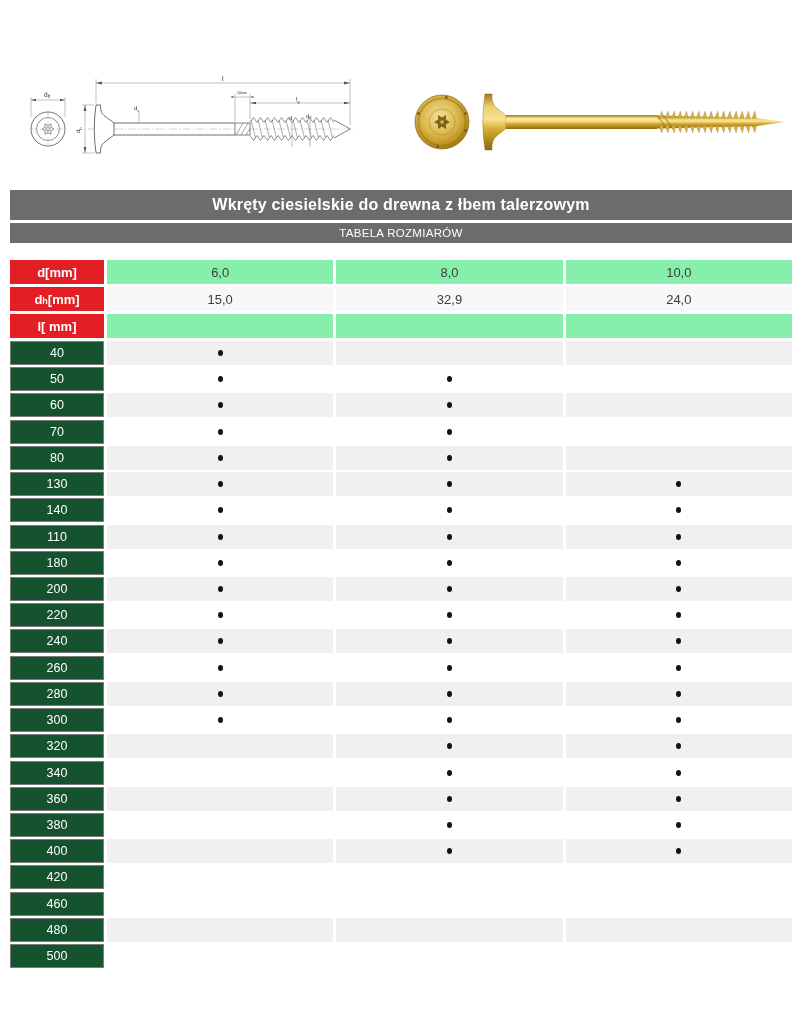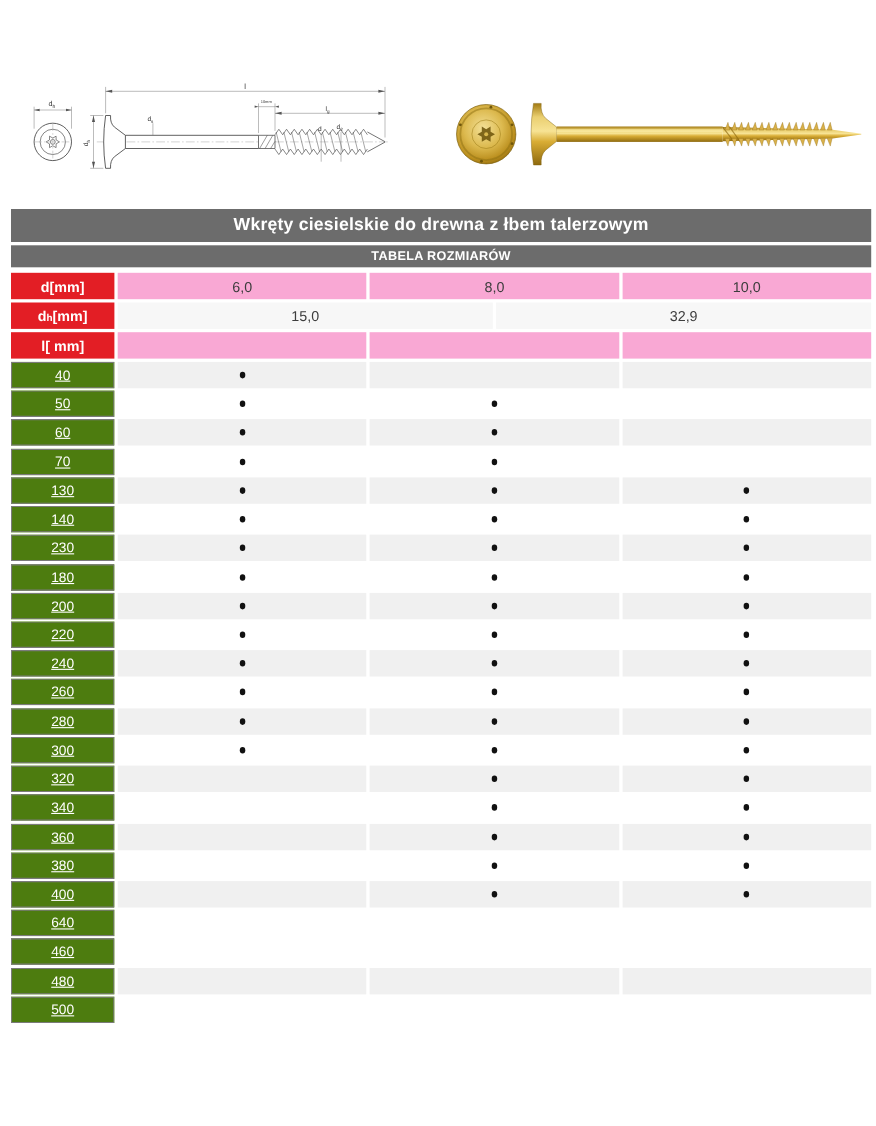--- a/index.html
+++ b/index.html
@@ -4,29 +4,29 @@
 <style>
   html,body{margin:0;padding:0;background:#fff;}
   .page{position:relative;width:796px;height:1012px;background:#ffffff;overflow:hidden;
         font-family:"Liberation Sans","DejaVu Sans",sans-serif;}
   .tech-drawing{position:absolute;left:10px;top:66px;width:350px;height:97px;}
   .product-photo{position:absolute;left:405px;top:82px;width:385px;height:80px;}
   .spec-table{position:absolute;left:10px;top:190px;width:782px;}
   .title-bar{height:30px;line-height:30px;background:#6c6c6c;color:#fff;text-align:center;
              font-size:16px;font-weight:bold;margin-bottom:3px;letter-spacing:.2px;}
   .subtitle-bar{height:20px;line-height:20px;background:#6c6c6c;color:#fff;text-align:center;
-             font-size:11.5px;font-weight:bold;margin-bottom:5px;letter-spacing:.3px;}
+             font-size:11.5px;font-weight:normal;margin-bottom:17px;letter-spacing:.3px;}
   .row{display:flex;gap:3px;height:24px;margin-bottom:3px;}
   .size-row{margin-bottom:2.23px;}
   .cell{display:flex;align-items:center;justify-content:center;}
   .label-cell{flex:0 0 94px;width:94px;}
   .red{background:#e31e25;color:#fff;font-weight:bold;font-size:13px;}
-  .dark{background:#4d7c0f;color:#fff;font-size:12.5px;box-shadow:inset 0 0 0 1px #7b7b7b;text-decoration:underline;}
+  .dark{background:#14532d;color:#fff;font-size:12.5px;box-shadow:inset 0 0 0 1px #7b7b7b;}
   .data-cell{flex:1 1 0;font-size:13px;color:#3d3d3d;}
-  .data-cell.g0{background:#f9a8d4;}
+  .data-cell.g0{background:#86efac;}
   .data-cell.g1{background:#f7f7f7;}
   .data-cell.gray{background:#f0f0f0;}
   .data-cell.white{background:#ffffff;}
   .dot{width:5px;height:6px;border-radius:50%;background:#111;}
   sub{font-size:9px;line-height:0;position:relative;top:2px;}
   svg text{font-family:"Liberation Sans","DejaVu Sans",sans-serif;}
 </style>
 </head>
 <body>
 
@@ -140,20 +140,21 @@
     </div>
 
     <div class="row spec-row">
       <div class="cell label-cell red">
           <span>d</span>
           <sub>h</sub>
           <span> [mm]</span>
         </div>
       <div class="cell data-cell g1">15,0</div>
       <div class="cell data-cell g1">32,9</div>
+      <div class="cell data-cell g1">24,0</div>
     </div>
 
     <div class="row spec-row">
       <div class="cell label-cell red">
           <span>l</span>
           <sub></sub>
           <span> [ mm]</span>
         </div>
       <div class="cell data-cell g0"></div>
       <div class="cell data-cell g0"></div>
@@ -202,20 +203,32 @@
     <div class="cell data-cell white">
             <span class="dot"></span>
           </div>
     <div class="cell data-cell white">
             <span class="dot"></span>
           </div>
     <div class="cell data-cell white"></div>
   </div>
         <div class="row size-row">
     <div class="cell label-cell dark">
+            <span class="size-label">80</span>
+          </div>
+    <div class="cell data-cell gray">
+            <span class="dot"></span>
+          </div>
+    <div class="cell data-cell gray">
+            <span class="dot"></span>
+          </div>
+    <div class="cell data-cell gray"></div>
+  </div>
+        <div class="row size-row">
+    <div class="cell label-cell dark">
             <span class="size-label">130</span>
           </div>
     <div class="cell data-cell gray">
             <span class="dot"></span>
           </div>
     <div class="cell data-cell gray">
             <span class="dot"></span>
           </div>
     <div class="cell data-cell gray">
             <span class="dot"></span>
@@ -230,21 +243,21 @@
           </div>
     <div class="cell data-cell white">
             <span class="dot"></span>
           </div>
     <div class="cell data-cell white">
             <span class="dot"></span>
           </div>
   </div>
         <div class="row size-row">
     <div class="cell label-cell dark">
-            <span class="size-label">230</span>
+            <span class="size-label">110</span>
           </div>
     <div class="cell data-cell gray">
             <span class="dot"></span>
           </div>
     <div class="cell data-cell gray">
             <span class="dot"></span>
           </div>
     <div class="cell data-cell gray">
             <span class="dot"></span>
           </div>
@@ -402,21 +415,21 @@
     <div class="cell data-cell gray"></div>
     <div class="cell data-cell gray">
             <span class="dot"></span>
           </div>
     <div class="cell data-cell gray">
             <span class="dot"></span>
           </div>
   </div>
         <div class="row size-row">
     <div class="cell label-cell dark">
-            <span class="size-label">640</span>
+            <span class="size-label">420</span>
           </div>
     <div class="cell data-cell white"></div>
     <div class="cell data-cell white"></div>
     <div class="cell data-cell white"></div>
   </div>
         <div class="row size-row">
     <div class="cell label-cell dark">
             <span class="size-label">460</span>
           </div>
     <div class="cell data-cell white"></div>

